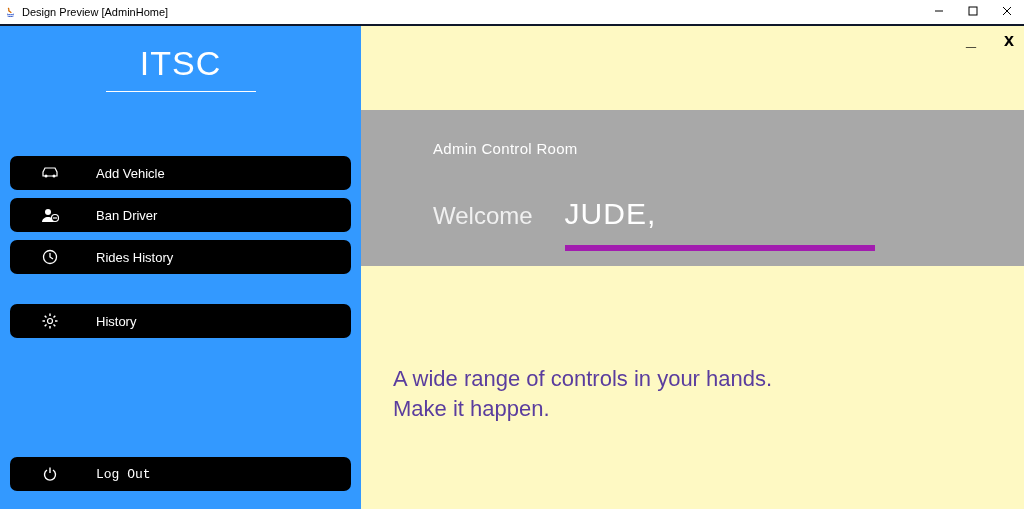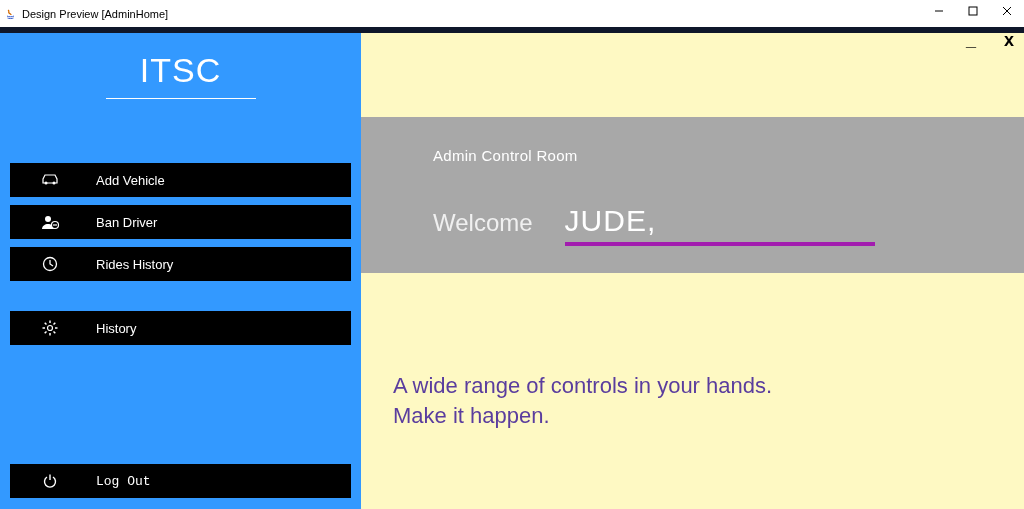--- a/index.html
+++ b/index.html
@@ -1,26 +1,26 @@
 <!DOCTYPE html>
 <html><head>
   <meta charset="utf-8">
   <style>
     * { margin: 0; padding: 0; box-sizing: border-box; }
     body { font-family: "Segoe UI Light", "Segoe UI", Arial, sans-serif; background: #fff; overflow: hidden; }
 
     .titlebar {
-      height: 33px;
+      height: 26px;
       background: #fff;
       display: flex;
       align-items: center;
       padding: 0 4px;
       font-size: 11px;
       color: #000;
-      border-bottom: 6px solid #0f172a;
+      border-bottom: 2px solid #0f172a;
       position: relative;
     }
     .titlebar .java-icon {
       width: 14px; height: 14px;
       margin-right: 4px;
       display: inline-flex; align-items: center; justify-content: center;
     }
     .titlebar-controls {
       position: absolute;
       right: 0; top: 0;
@@ -81,20 +81,21 @@
     }
     .menu-item {
       background: #000;
       height: 34px;
       display: flex;
       align-items: center;
       color: #fff;
       font-size: 13px;
       font-weight: 300;
       cursor: pointer;
+      border-radius: 7px;
     }
     .menu-icon {
       width: 80px;
       display: flex;
       justify-content: center;
       align-items: center;
     }
     .menu-label { padding-left: 6px; }
 
     .settings-gap { margin-top: 22px; }
@@ -131,22 +132,22 @@
     .welcome-label {
       font-size: 24px;
       font-weight: 300;
       color: #f0f0f0;
     }
     .welcome-name {
       font-size: 30px;
       font-weight: 300;
       color: #fff;
       width: 310px;
-      border-bottom: 4px solid #a21caf;
-      padding-bottom: 4px;
+      border-bottom: 6px solid #a21caf;
+      padding-bottom: 14px;
       letter-spacing: 1px;
     }
 
     .tagline {
       position: absolute;
       top: 338px;
       left: 32px;
       color: #5a3d9e;
       font-size: 22px;
       font-weight: 300;

